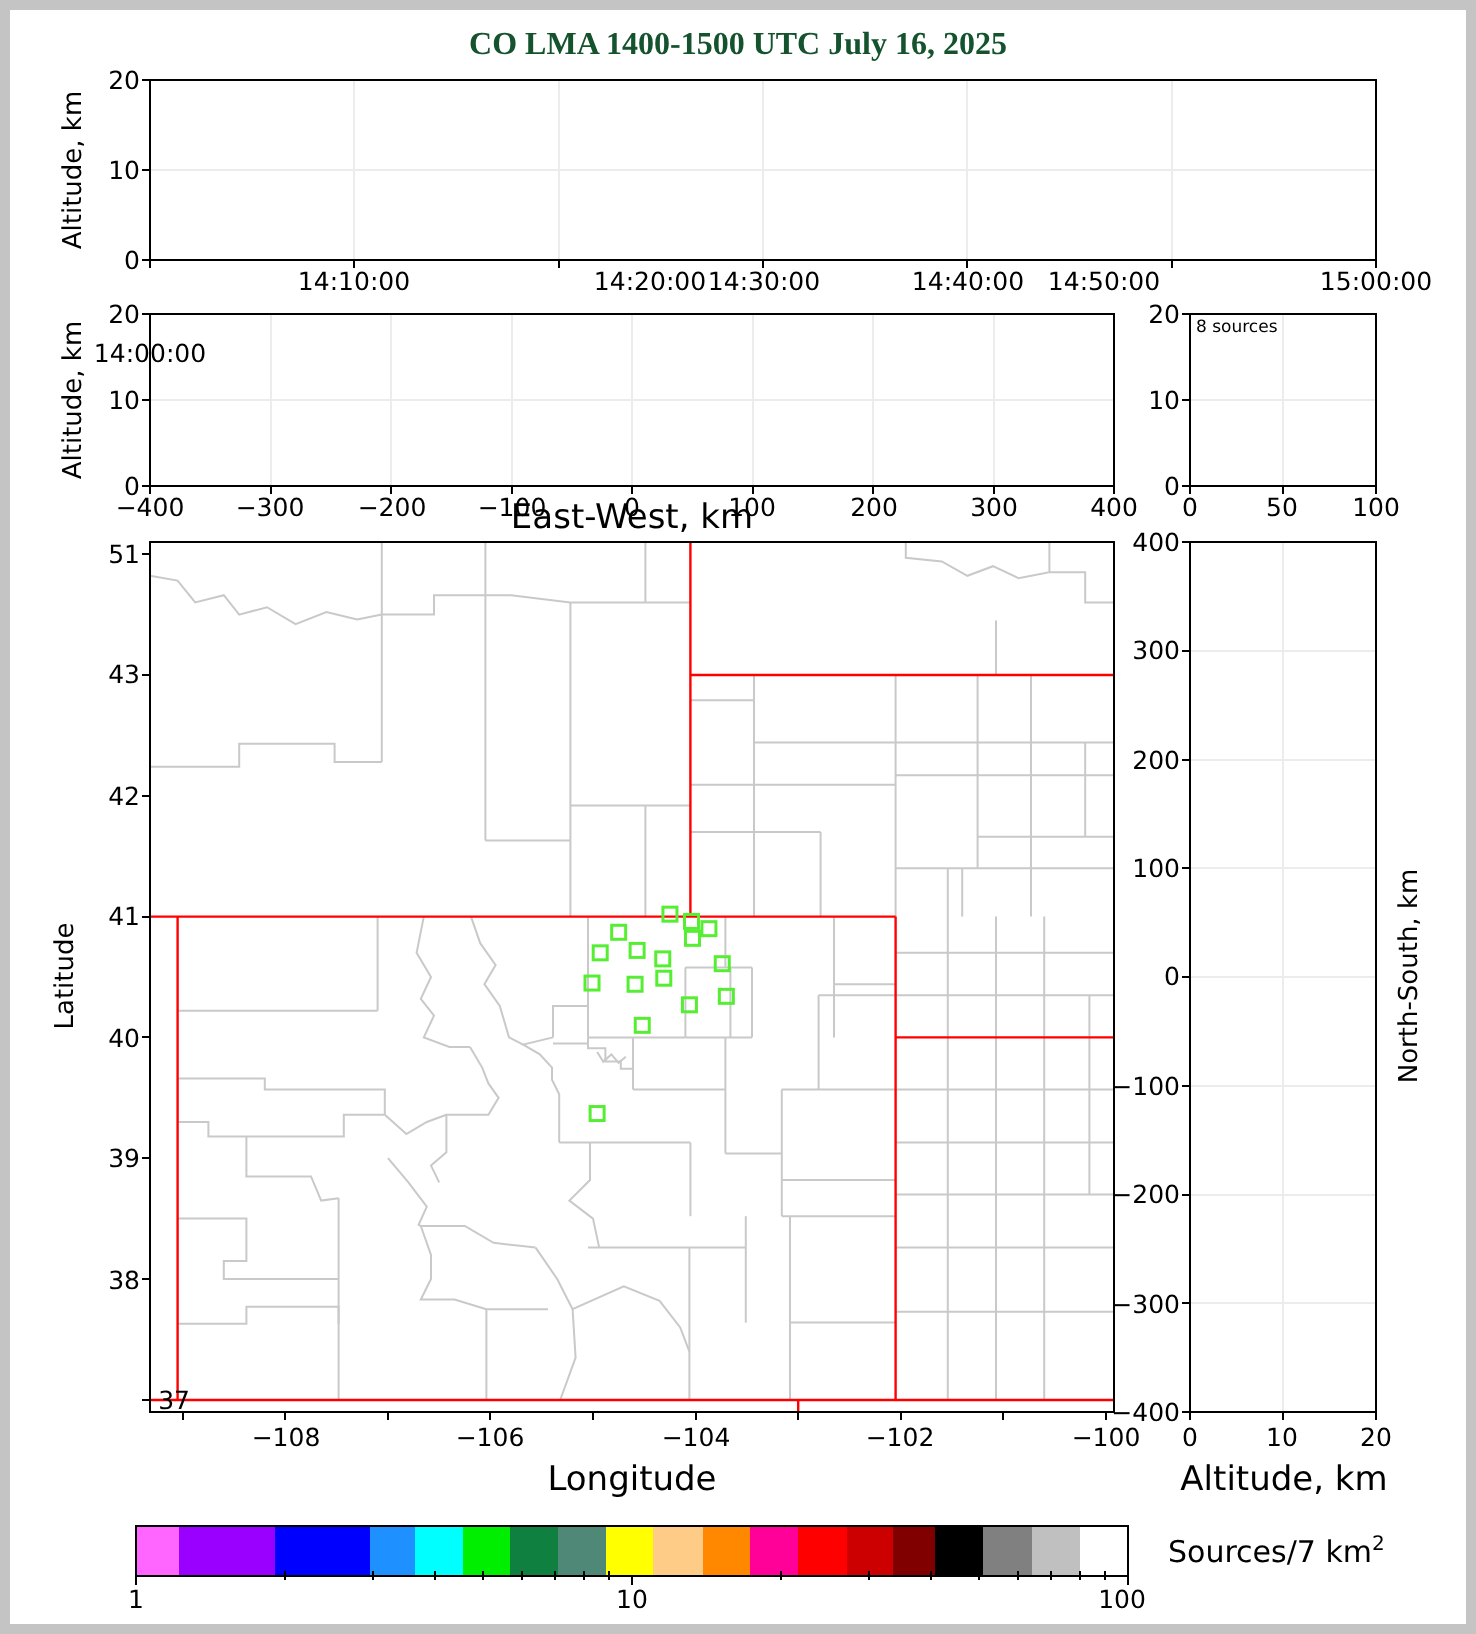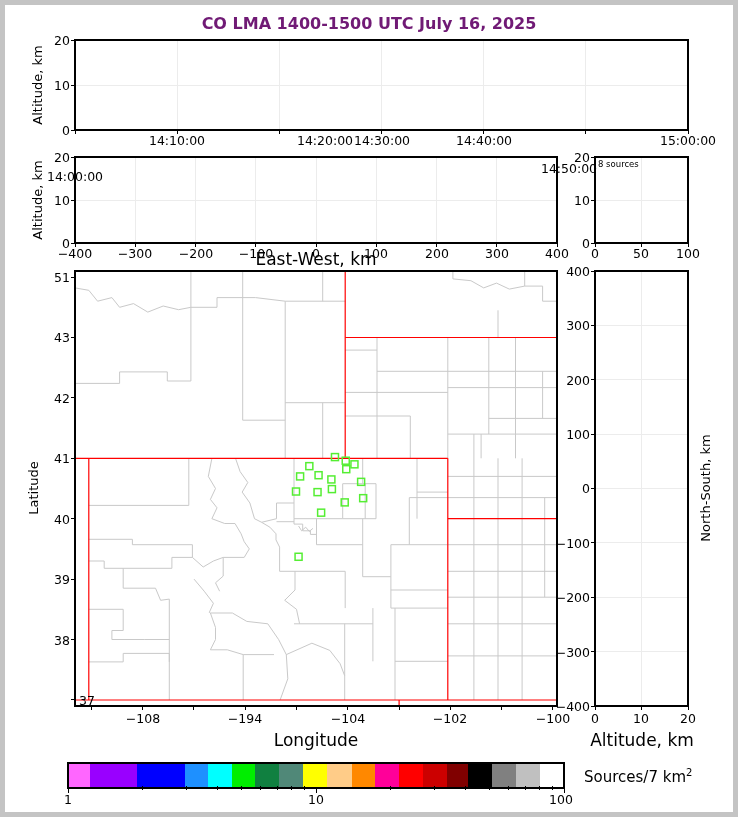--- a/index.html
+++ b/index.html
@@ -6,21 +6,21 @@
   body{width:738px;height:817px;position:relative;background:#c4c4c4;
        font-family:"DejaVu Sans",sans-serif;overflow:hidden;}
   .page{position:absolute;left:5px;top:5px;width:728px;height:807px;background:#ffffff;z-index:0;}
   #plot{position:absolute;left:0;top:0;z-index:1;}
   .t{position:absolute;z-index:2;font-size:12.5px;line-height:15px;color:#000;white-space:nowrap;}
   .xc{transform:translateX(-50%);}
   .yr{transform:translate(-100%,-50%);}
   .rot{transform:translate(-50%,-50%) rotate(-90deg);font-size:13px;}
   .axlbl{font-size:17px;}
   .title{position:absolute;z-index:2;left:369px;top:23px;transform:translate(-50%,-50%);
-         font-size:16px;font-weight:bold;white-space:nowrap;color:#701a75;}
+         font-size:16px;font-weight:bold;white-space:nowrap;color:#14532d;font-family:Liberation Serif, serif;}
   .ann{font-size:8.5px;line-height:10px;}
   .cblbl{position:absolute;z-index:2;left:584px;top:776px;transform:translateY(-50%);
          font-size:15px;color:#000;white-space:nowrap;}
   .cblbl sup{font-size:10px;}
 </style>
 </head>
 <body>
 
 <div class="page"></div>
 <svg id="plot" width="738" height="817">
@@ -285,21 +285,21 @@
 
 <span class="t rot" style="left:37px;top:85px;">Altitude, km</span>
 <span class="t yr" style="left:70px;top:40px;">20</span>
 <span class="t yr" style="left:70px;top:85px;">10</span>
 <span class="t yr" style="left:70px;top:130px;">0</span>
 <span class="t xc" style="left:75px;top:133px;margin-top:36px;">14:00:00</span>
 <span class="t xc" style="left:177px;top:133px;">14:10:00</span>
 <span class="t xc" style="left:279px;top:133px;margin-left:46px;">14:20:00</span>
 <span class="t xc" style="left:382px;top:133px;">14:30:00</span>
 <span class="t xc" style="left:484px;top:133px;">14:40:00</span>
-<span class="t xc" style="left:569px;top:133px;margin-top:28px;">14:50:00</span>
+<span class="t xc" style="left:552px;top:133px;">14:50:00</span>
 <span class="t xc" style="left:688px;top:133px;">15:00:00</span>
 
 <span class="t rot" style="left:37px;top:200px;">Altitude, km</span>
 <span class="t yr" style="left:70px;top:157px;">20</span>
 <span class="t yr" style="left:70px;top:200px;">10</span>
 <span class="t yr" style="left:70px;top:243px;">0</span>
 <span class="t xc" style="left:75px;top:246px;">−400</span>
 <span class="t xc" style="left:135px;top:246px;">−300</span>
 <span class="t xc" style="left:196px;top:246px;">−200</span>
 <span class="t xc" style="left:256px;top:246px;">−100</span>
@@ -321,21 +321,21 @@
 <span class="t rot" style="left:33px;top:488px;">Latitude</span>
 <span class="t yr" style="left:70px;top:277px;">51</span>
 <span class="t yr" style="left:70px;top:337px;">43</span>
 <span class="t yr" style="left:70px;top:398px;">42</span>
 <span class="t yr" style="left:70px;top:458px;">41</span>
 <span class="t yr" style="left:70px;top:519px;">40</span>
 <span class="t yr" style="left:70px;top:579px;">39</span>
 <span class="t yr" style="left:70px;top:640px;">38</span>
 <span class="t yr" style="left:70px;top:700px;margin-left:25px;">37</span>
 <span class="t xc" style="left:143px;top:711px;">−108</span>
-<span class="t xc" style="left:245px;top:711px;">−194</span>
+<span class="t xc" style="left:245px;top:711px;">−106</span>
 <span class="t xc" style="left:348px;top:711px;">−104</span>
 <span class="t xc" style="left:450px;top:711px;">−102</span>
 <span class="t xc" style="left:553px;top:711px;">−100</span>
 <span class="t xc axlbl" style="left:316px;top:733px;">Longitude</span>
 
 <span class="t yr" style="left:590px;top:271px;">400</span>
 <span class="t yr" style="left:590px;top:325px;">300</span>
 <span class="t yr" style="left:590px;top:380px;">200</span>
 <span class="t yr" style="left:590px;top:434px;">100</span>
 <span class="t yr" style="left:590px;top:488px;">0</span>

